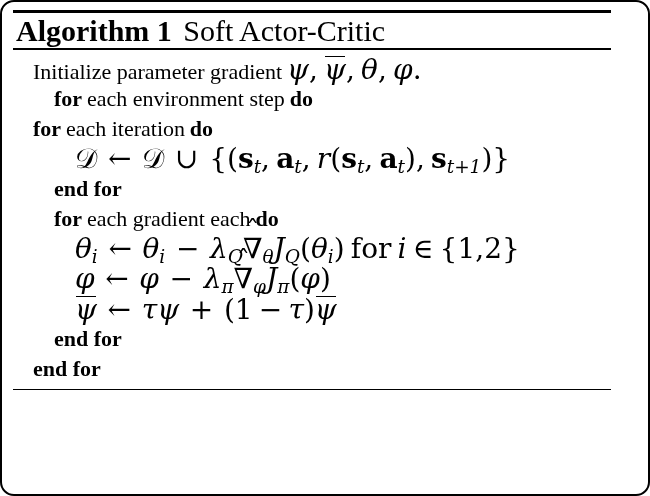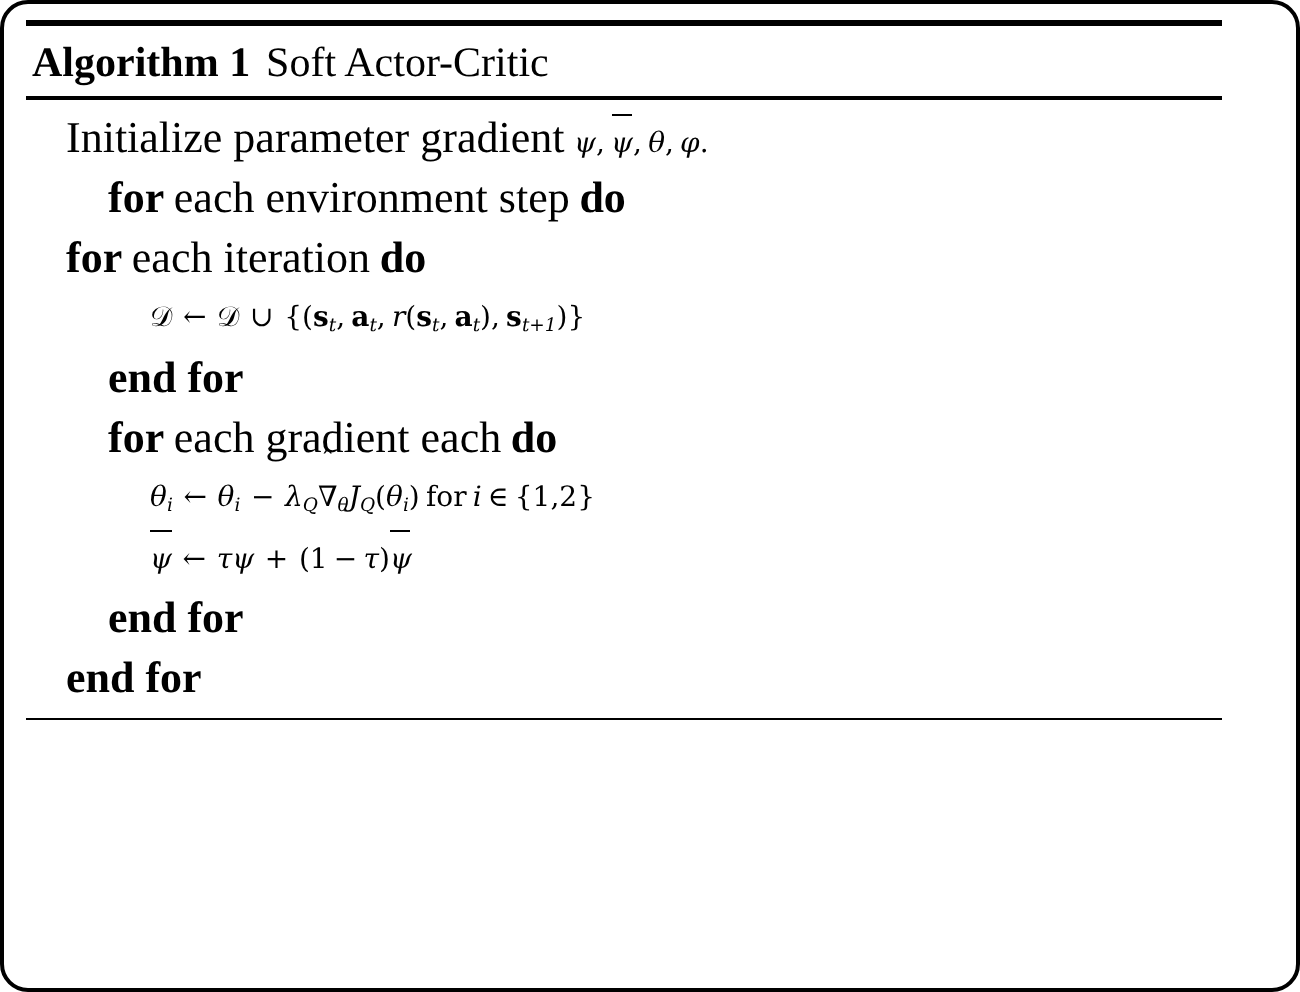--- a/index.html
+++ b/index.html
@@ -41,21 +41,21 @@
     background: #000000;
     width: 100%;
   }
   .rule-thin {
     height: 1.6px;
     background: #000000;
     width: 100%;
   }
 
   #algorithm-title {
-    font-size: 21px;
+    font-size: 30px;
     line-height: 30px;
     padding: 3px 0 2px 3px;
     white-space: nowrap;
   }
   #algorithm-title .kw {
     font-weight: bold;
   }
   #algorithm-title .name {
     font-weight: normal;
   }
@@ -76,21 +76,21 @@
   .ind-1 { padding-left: 41px; }
   .ind-2 { padding-left: 62px; }
 
   .bold { font-weight: bold; }
   .rm   { font-style: normal; }
 
   
   .math {
     font-family: "DejaVu Serif", "Liberation Serif", serif;
     font-style: italic;
-    font-size: 14px;
+    font-size: 28px;
   }
   .math .up { font-style: normal; }
   .math .bf { font-weight: bold; font-style: normal; }
   .math .op { font-style: normal; }
 
   sub {
     font-size: 0.66em;
     vertical-align: -0.28em;
     font-style: italic;
   }
@@ -170,20 +170,23 @@
 
       <div class="line ind-1">
         <span class="bold">for</span><span class="sp"></span><span class="rm">each gradient each</span><span class="sp"></span><span class="bold">do</span>
       </div>
 
 
       <div class="line ind-2 math">
         <span>θ</span><sub>i</sub><span class="sp-wide"></span><span class="op">←</span><span class="sp-wide"></span><span>θ</span><sub>i</sub><span class="sp-wide"></span><span class="op">−</span><span class="sp-wide"></span><span>λ</span><sub>Q</sub><span class="hat op">∇</span><sub><span>θ</span></sub><span>J</span><sub>Q</sub><span class="op">(</span><span>θ</span><sub>i</sub><span class="op">)</span><span class="sp"></span><span class="up">for</span><span class="sp"></span><span>i</span><span class="sp"></span><span class="op">∈</span><span class="sp"></span><span class="op">{</span><span class="up">1</span><span class="op">,</span><span class="up">2</span><span class="op">}</span>
       </div>
 
+      <div class="line ind-2 math">
+        <span>φ</span><span class="sp-wide"></span><span class="op">←</span><span class="sp-wide"></span><span>φ</span><span class="sp-wide"></span><span class="op">−</span><span class="sp-wide"></span><span>λ</span><sub>π</sub><span class="hat op">∇</span><sub>φ</sub><span>J</span><sub>π</sub><span class="op">(</span><span>φ</span><span class="op">)</span>
+      </div>
 
       <div class="line ind-2 math">
         <span class="ovl">ψ</span><span class="sp-wide"></span><span class="op">←</span><span class="sp-wide"></span><span>τ</span><span>ψ</span><span class="sp-wide"></span><span class="op">+</span><span class="sp-wide"></span><span class="op">(</span><span class="up">1</span><span class="sp"></span><span class="op">−</span><span class="sp"></span><span>τ</span><span class="op">)</span><span class="ovl">ψ</span>
       </div>
 
       <div class="line ind-1">
         <span class="bold">end for</span>
       </div>
 
       <div class="line ind-0">

